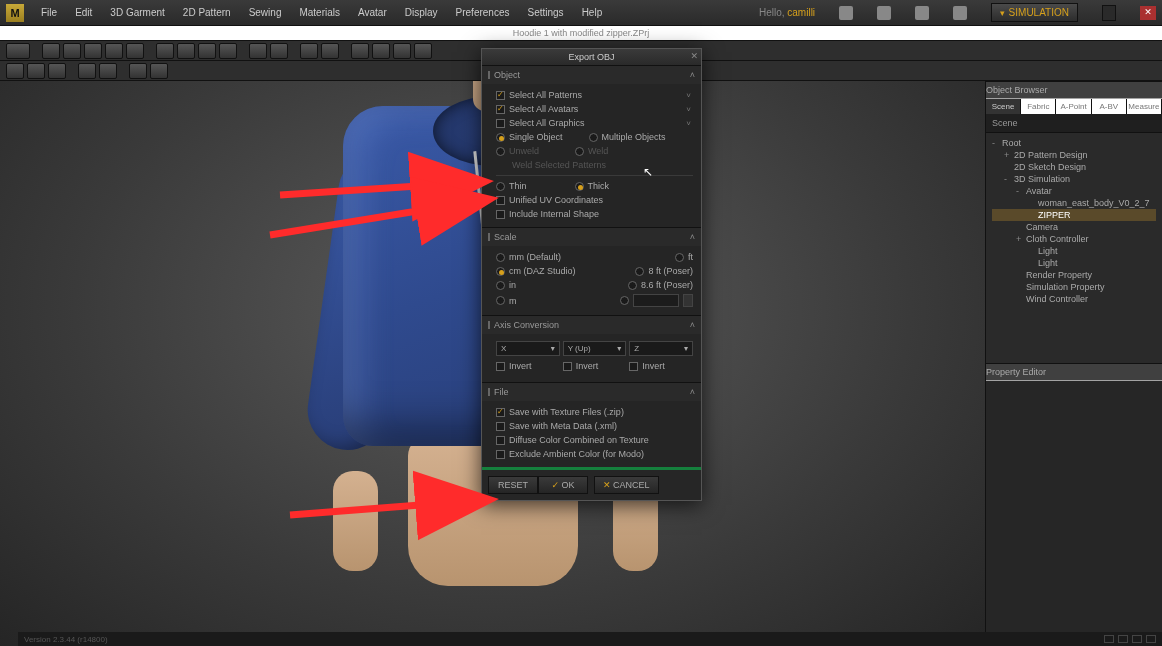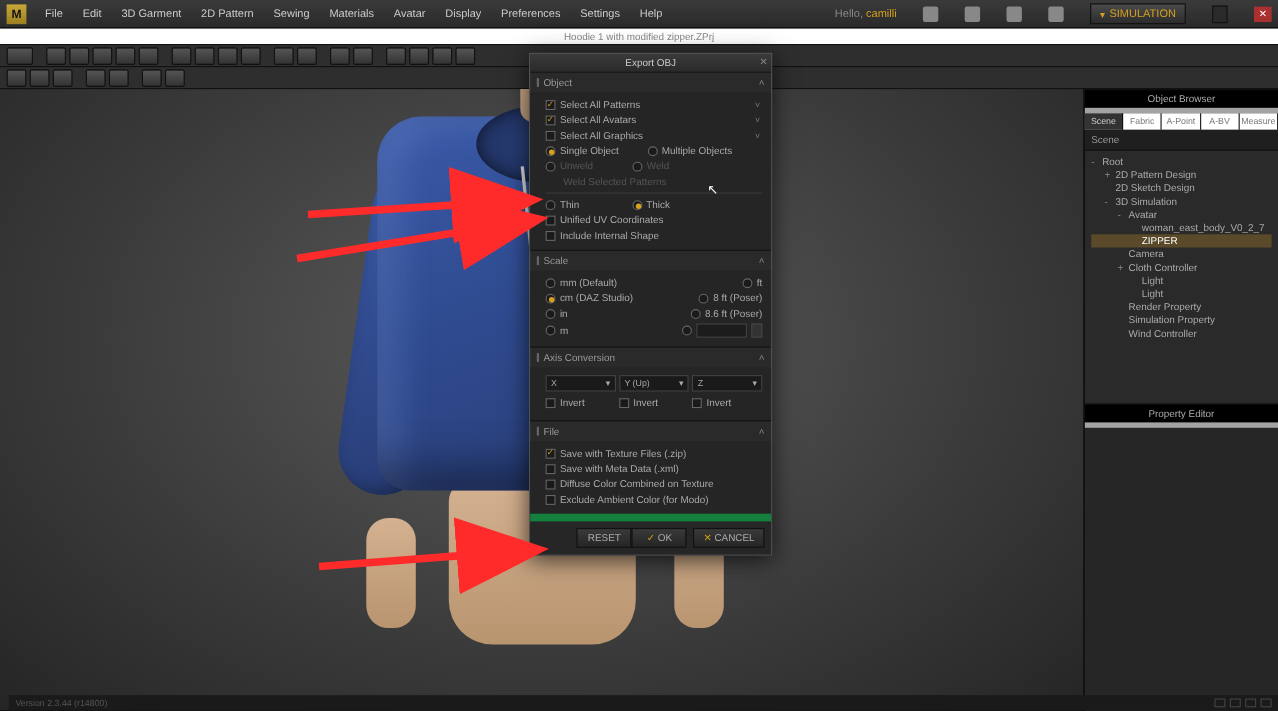--- a/index.html
+++ b/index.html
@@ -40,21 +40,21 @@
 .hood-collar { position:absolute; left:160px; top:15px; width:120px; height:70px; border-radius:50%; background: radial-gradient(#2a3f78,#1f3160); box-shadow: inset 0 0 15px rgba(0,0,0,.6);}
 .drawstring { position:absolute; left:205px; top:70px; width:3px; height:90px; background:#ddd; transform:rotate(-6deg);}
 .drawstring.r { left:228px; transform:rotate(4deg);}
 .sleeve-l { position:absolute; left:50px; top:70px; width:80px; height:300px; background: linear-gradient(160deg,#3a5aa8,#283d76); border-radius:40px; transform:rotate(8deg); box-shadow: inset -10px 0 20px rgba(0,0,0,.4);}
 .sleeve-r { position:absolute; right:50px; top:70px; width:80px; height:300px; background: linear-gradient(200deg,#3a5aa8,#283d76); border-radius:40px; transform:rotate(-8deg); box-shadow: inset 10px 0 20px rgba(0,0,0,.4);}
 .hand-l { position:absolute; left:60px; top:390px; width:45px; height:100px; background: linear-gradient(#d4b190,#b8946f); border-radius:20px;}
 .hand-r { position:absolute; right:55px; top:390px; width:45px; height:100px; background: linear-gradient(#d4b190,#b8946f); border-radius:20px;}
 .pelvis { position:absolute; left:135px; top:355px; width:170px; height:150px; background: linear-gradient(#d4b190,#b8946f); border-radius:20px 20px 40px 40px;}
 
 
-.panel-header { background:#000000; color:#aaa; text-align:center; font-size:9px; padding:3px 0; border-bottom:5px solid #a3a3a3; border-top:1px solid #111;}
+.panel-header { background:#404040; color:#aaa; text-align:left; font-size:9px; padding:3px 0; border-bottom:1px solid #a3a3a3; border-top:1px solid #111;}
 .panel-tabs { display:flex; background:#ffffff;}
 .ptab { flex:1; text-align:center; padding:3px 0; font-size:8px; color:#777; border-right:1px solid #111; }
 .ptab.active { background:#333; color:#ccc;}
 .tree { padding:4px 6px; font-size:9px; color:#aaa; height:230px; overflow:auto; }
 .tree-line { padding:1px 0; white-space:nowrap; }
 .tree-line.sel { background:#5a4a2a; color:#fff; }
 .indent1 { padding-left:12px;} .indent2 { padding-left:24px;} .indent3 { padding-left:36px;}
 .exp { color:#888; display:inline-block; width:10px; }
 .name-label { background:#1f1f1f; padding:4px 6px; font-size:9px; color:#999; border-bottom:1px solid #111;}
 .prop-body { flex:1; background:#262626; }
@@ -71,33 +71,33 @@
 .row { display:flex; align-items:center; padding:2px 0; gap:4px; position:relative;}
 .row .chev-r { position:absolute; right:2px; color:#777;font-size:8px;}
 .chk { width:9px; height:9px; border:1px solid #666; background:#1a1a1a; display:inline-block; position:relative;}
 .chk.on::after { content:"✓"; position:absolute; color:#d6a01c; font-size:8px; left:0; top:-2px;}
 .rdo { width:9px; height:9px; border:1px solid #666; border-radius:50%; background:#1a1a1a; display:inline-block; position:relative;}
 .rdo.on::after { content:""; position:absolute; width:5px; height:5px; background:#d6a01c; border-radius:50%; left:2px; top:2px;}
 .disabled { color:#555;}
 .sep-line { height:1px; background:#3a3a3a; margin:3px 0;}
 .axis-row { display:flex; gap:3px; margin:3px 0;}
 .axis-sel { flex:1; background:#1a1a1a; border:1px solid #444; padding:2px 4px; font-size:8px; display:flex; justify-content:space-between;}
-.dlg-buttons { display:flex; justify-content:flex-end; padding:6px; border-top:7px solid #15803d; background:#262626;}
+.dlg-buttons { display:flex; justify-content:flex-start; padding:6px; border-top:3px solid #15803d; background:#262626;}
 .btn { min-width:50px; padding:3px 8px; background: linear-gradient(#3a3a3a,#252525); border:1px solid #111; color:#aaa; font-size:9px; text-align:center;}
 .btn.ok::before { content:"✓ "; color:#d6a01c;}
 .btn.cancel::before { content:"✕ "; color:#d6a01c;}
 .num-in { width:46px; height:13px; background:#1c1c1c; border:1px solid #444;}
 .spin { width:10px;height:13px; background:#333; border:1px solid #444;}
 
 
 .arrow { position:absolute; z-index:60; }
 .arrow svg { overflow:visible; }
 
 
-.status { position:absolute; bottom:0; left:8px; right:0; height:14px; background:#1a1a1a; color:#555; font-size:8px; padding:1px 6px; display:flex; justify-content:space-between; align-items:center;}
+.status { position:absolute; bottom:0; left:18px; right:0; height:14px; background:#1a1a1a; color:#555; font-size:8px; padding:1px 6px; display:flex; justify-content:space-between; align-items:center;}
 .status-icons { display:flex; gap:4px;}
 .sico { width:10px; height:8px; border:1px solid #444; }
 
 
 .cursor { position:absolute; left:643px; top:165px; font-size:12px; color:#fff; z-index:70; pointer-events:none;}
 </style>
 </head>
 <body>
 
 <div class="menubar">

